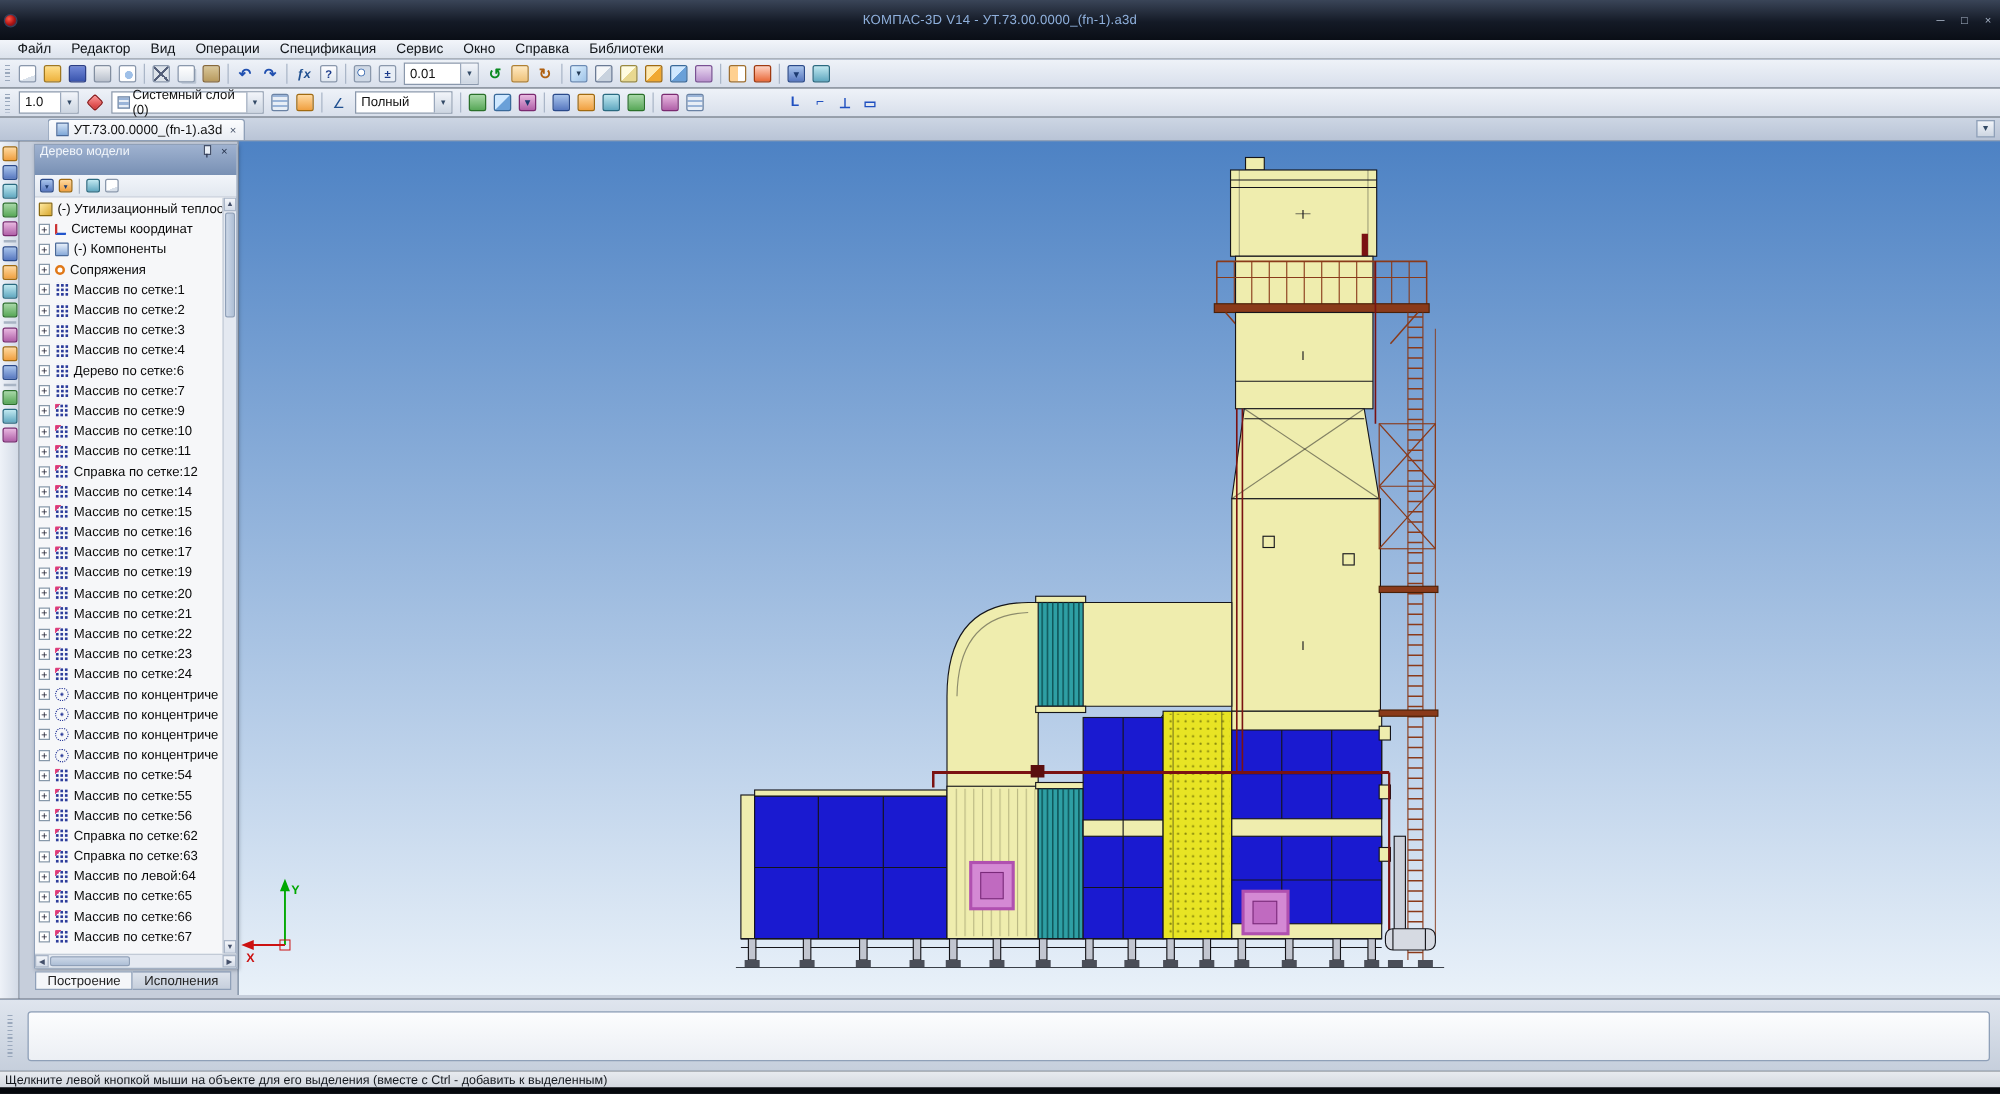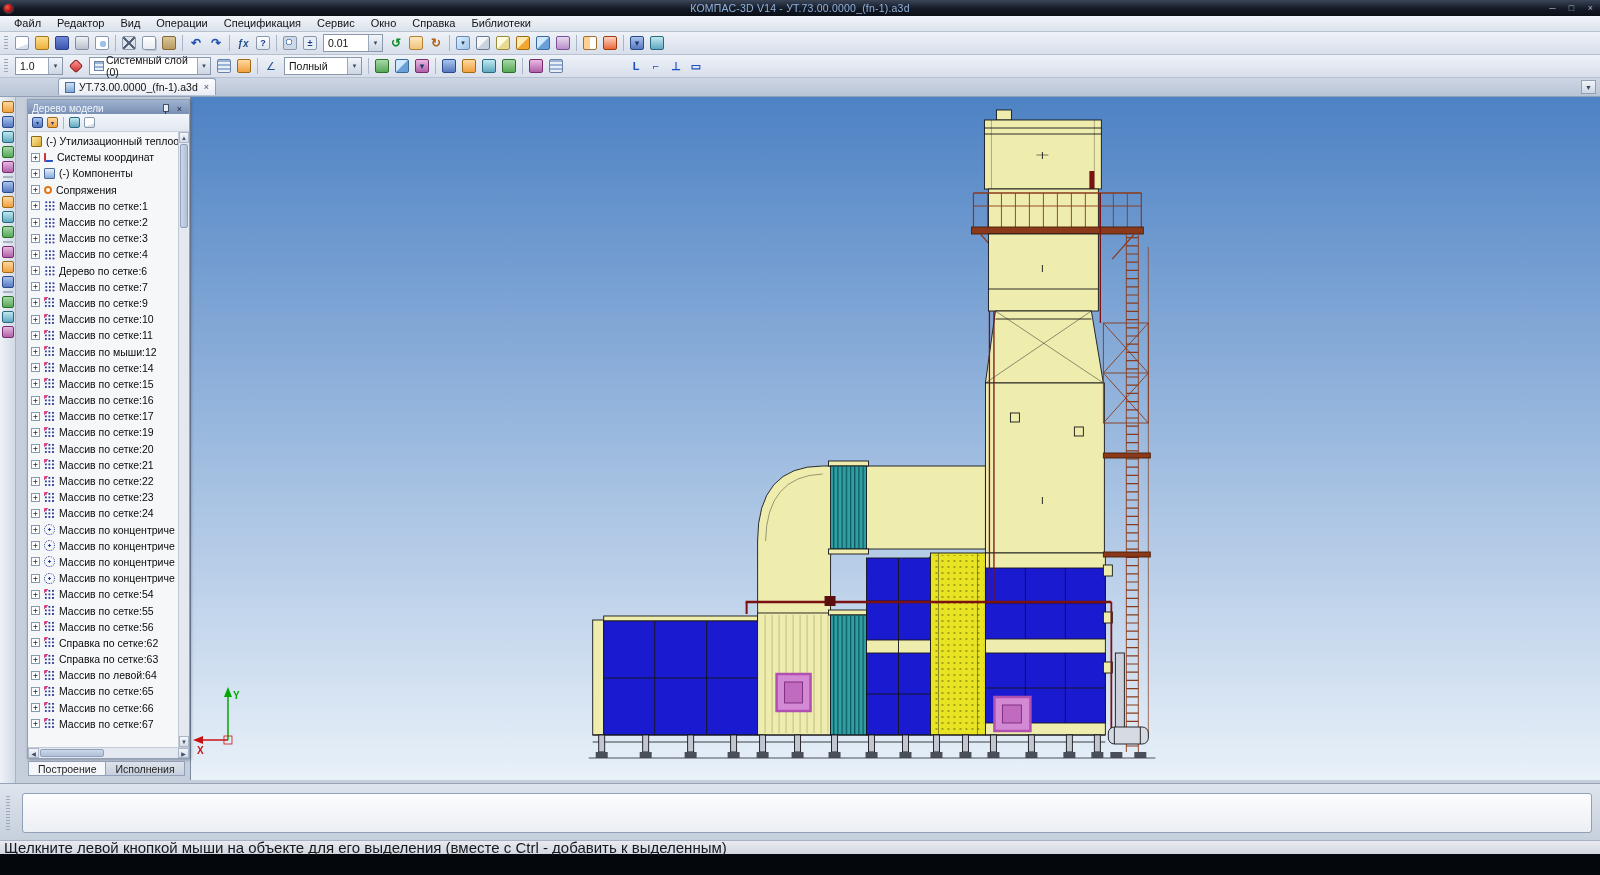--- a/index.html
+++ b/index.html
@@ -1,20 +1,20 @@
 <!DOCTYPE html>
 <html style="--viewport-top: #4d82c4; --viewport-bottom: #e9f1f9; --model-cream: #efedae; --model-blue: #1a1ad0; --model-teal: #2e9fa4; --model-yellow: #e8e424; --model-rust: #8a3a1a; --model-red-pipe: #7a1212; --model-purple: #b050b0; --model-purple-light: #d489d4;"><head>
 <meta charset="utf-8">
 <style>
   *{box-sizing:border-box;margin:0;padding:0}
   html,body{width:1600px;height:875px;overflow:hidden}
   body{font-family:"Liberation Sans",sans-serif;font-size:11px;background:#05080d;color:#111}
 
   
-  .titlebar{height:16px;background:linear-gradient(#3a4558,#141a26 55%,#0a0e16);display:flex;align-items:center;position:relative;color:#8fb0dc}
+  .titlebar{height:32px;background:linear-gradient(#3a4558,#141a26 55%,#0a0e16);display:flex;align-items:center;position:relative;color:#8fb0dc}
   .app-icon{width:11px;height:11px;margin-left:3px;border-radius:50%;background:radial-gradient(circle at 35% 35%,#ff5544,#aa1111 55%,#203050);border:1px solid #35405a;z-index:1}
   .tb-title{position:absolute;left:0;right:0;text-align:center;font-size:10.5px;letter-spacing:.2px;color:#8fb0dc}
   .tb-controls{margin-left:auto;display:flex;z-index:1}
   .tb-btn{width:19px;height:15px;display:flex;align-items:center;justify-content:center;color:#aab6c8;font-size:9px}
 
   
   .menubar{height:16px;background:linear-gradient(#f2f5fa,#dbe2ec);border-bottom:1px solid #b7c1d0;display:flex;align-items:flex-end;padding-left:6px}
   .menu-item{padding:2px 8px;color:#101418}
 
   
@@ -57,39 +57,39 @@
   .ic-s3{background:linear-gradient(#a8c4ec,#5878c0);border:1px solid #2a4a8a}
   .ic-s4{background:linear-gradient(#e8b8e0,#b060a8);border:1px solid #7a2a70}
   .ic-s5{background:linear-gradient(#c0e8f0,#60a8c0);border:1px solid #2a6a80}
   .combo{height:18px;background:#fff;border:1px solid #8a98ac;display:flex;align-items:center;font-size:10.5px;padding-left:4px;margin:0 3px;gap:2px}
   .combo .arrow{margin-left:auto;width:14px;height:100%;background:linear-gradient(#f2f5fa,#cdd6e2);border-left:1px solid #9aa8bc;display:flex;align-items:center;justify-content:center;font-size:7px;color:#334a66}
   .combo .mini-ic{width:10px;height:10px;flex:none}
   .w-scale{width:60px}.w-step{width:48px}.w-layer{width:122px}.w-view{width:78px}
   .spacer60{width:60px}
 
   
-  .tabbar{height:19px;background:linear-gradient(#cdd6e4,#b9c4d6);display:flex;align-items:flex-start;padding-left:58px;border-bottom:1px solid #8fa0b8;position:relative}
+  .tabbar{height:19px;background:linear-gradient(#cdd6e4,#b9c4d6);display:flex;align-items:center;padding-left:38px;border-bottom:1px solid #8fa0b8;position:relative}
   .doctab{height:17px;background:linear-gradient(#fbfcfe,#e9edf4);border:1px solid #8fa0b8;border-bottom:none;border-radius:3px 3px 0 0;display:flex;align-items:center;padding:0 6px;gap:4px;font-size:10.5px}
   .dicon{width:10px;height:11px;background:linear-gradient(#cfe0f4,#7fa8d8);border:1px solid #4a6a9a}
   .dclose{color:#445066;font-size:9px;margin-left:2px}
   .tab-scroll{position:absolute;right:4px;bottom:2px;width:15px;height:14px;border:1px solid #8fa0b8;background:linear-gradient(#f2f5fa,#cdd6e2);font-size:7px;display:flex;align-items:center;justify-content:center;color:#334a66}
 
   
   .main{height:686px;display:flex}
   .sidestrip{width:16px;background:linear-gradient(90deg,#eef2f8,#d2dae6);border-right:1px solid #a8b4c4;display:flex;flex-direction:column;align-items:center;padding-top:4px;gap:3px}
   .ss{width:12px;height:12px;border-radius:2px}
   .ss.ssep{height:2px;width:10px;background:#a8b4c4;border:none;border-radius:0}
   .client{flex:1;position:relative;background:#c6cedb}
   .viewport{position:absolute;left:174px;top:0;right:0;bottom:3px;background:linear-gradient(var(--viewport-top,#4d82c4),var(--viewport-bottom,#e9f1f9));border-left:1px solid #7a8aa0}
   .viewport svg{position:absolute;inset:0;width:100%;height:100%}
   svg text{font-family:"Liberation Sans",sans-serif;font-size:10px;font-weight:bold}
 
   
   .treepanel{position:absolute;left:11px;top:2px;width:163px;height:660px;background:#f6f7f9;border:1px solid #8fa0b8;display:flex;flex-direction:column;box-shadow:1px 1px 3px rgba(20,30,50,.35)}
-  .tp-title{height:14px;background:linear-gradient(#9fb2d0,#7890b4);display:flex;align-items:flex-end;padding:0 4px;font-size:10px;color:#f2f6fb;flex:none}
+  .tp-title{height:24px;background:linear-gradient(#9fb2d0,#7890b4);display:flex;align-items:flex-start;padding:0 4px;font-size:10px;color:#f2f6fb;flex:none}
   .pin{width:9px;height:10px;position:relative;margin-left:auto;margin-right:4px}
   .pin::before{content:"";position:absolute;left:2px;top:0;width:4px;height:6px;background:#e8eef6;border:1px solid #44506a}
   .pin::after{content:"";position:absolute;left:4px;top:7px;width:1px;height:3px;background:#2a3550}
   .tp-close{color:#1e2a44;font-size:9px;width:11px;text-align:center}
   .tp-toolbar{height:18px;border-bottom:1px solid #c8d0dc;display:flex;align-items:center;padding-left:2px;flex:none;background:linear-gradient(#f2f5fa,#e2e8f0)}
   .tpb{height:16px;display:flex;align-items:center;padding:0 2px}
   .tpb .ic{width:11px;height:11px;font-size:6px}
   .tpsep{width:0;height:12px;border-left:1px solid #aab6c8;margin:0 3px}
   .tp-body{flex:1;display:flex;overflow:hidden}
   .tp-list{flex:1;overflow:hidden;padding-top:1px}
@@ -111,21 +111,21 @@
   .tp-hscroll{height:11px;border-top:1px solid #c2cad6;background:#e4e9f1;display:flex;flex:none}
   .hthumb{width:64px;margin:1px;background:linear-gradient(#cdd8e8,#aebfd6);border:1px solid #8fa0b8;border-radius:2px}
   .bottabs{position:absolute;left:12px;top:664px;display:flex}
   .btab{height:15px;padding:0 9px;font-size:10.5px;display:flex;align-items:center;background:linear-gradient(#dde3ec,#c6cfdc);border:1px solid #8fa0b8;margin-right:-1px;color:#222}
   .btab.active{background:#f4f6f9;z-index:2}
 
   
   .propbar{height:57px;background:linear-gradient(#dfe5ee,#c6cfdc);border-top:1px solid #98a4b6;position:relative}
   .propgrip{position:absolute;left:6px;top:12px;width:4px;height:34px;background:repeating-linear-gradient(#9aa8bc 0 1px,transparent 1px 3px)}
   .propfield{position:absolute;left:22px;right:8px;top:9px;height:40px;border:1px solid #8fa0b8;border-radius:3px;background:linear-gradient(#fcfdfe,#eceff4)}
-  .statusbar{height:14px;background:linear-gradient(#e8ebf0,#d2d7df);border-top:1px solid #a8b2c0;font-size:15px;display:flex;align-items:center;padding-left:4px;color:#14181e}
+  .statusbar{height:14px;background:linear-gradient(#e8ebf0,#d2d7df);border-top:1px solid #a8b2c0;font-size:10px;display:flex;align-items:flex-end;padding-left:4px;color:#14181e}
   .bottomstrip{height:17px;background:#04070c}
 </style>
 </head>
 <body>
 
 <div class="titlebar">
   <span class="app-icon"></span>
   <span class="tb-title">КОМПАС-3D V14 - УТ.73.00.0000_(fn-1).a3d</span>
   <span class="tb-controls">
     <span class="tb-btn">─</span>
@@ -797,21 +797,21 @@
 
             <div class="trow">
               <span class="exp">+</span>
               <span class="ti ic-grid2"></span>
               <span class="tlabel">Массив по сетке:11</span>
             </div>
 
             <div class="trow">
               <span class="exp">+</span>
               <span class="ti ic-grid2"></span>
-              <span class="tlabel">Массив по мыши:12</span>
+              <span class="tlabel">Справка по сетке:12</span>
             </div>
 
             <div class="trow">
               <span class="exp">+</span>
               <span class="ti ic-grid2"></span>
               <span class="tlabel">Массив по сетке:14</span>
             </div>
 
             <div class="trow">
               <span class="exp">+</span>

